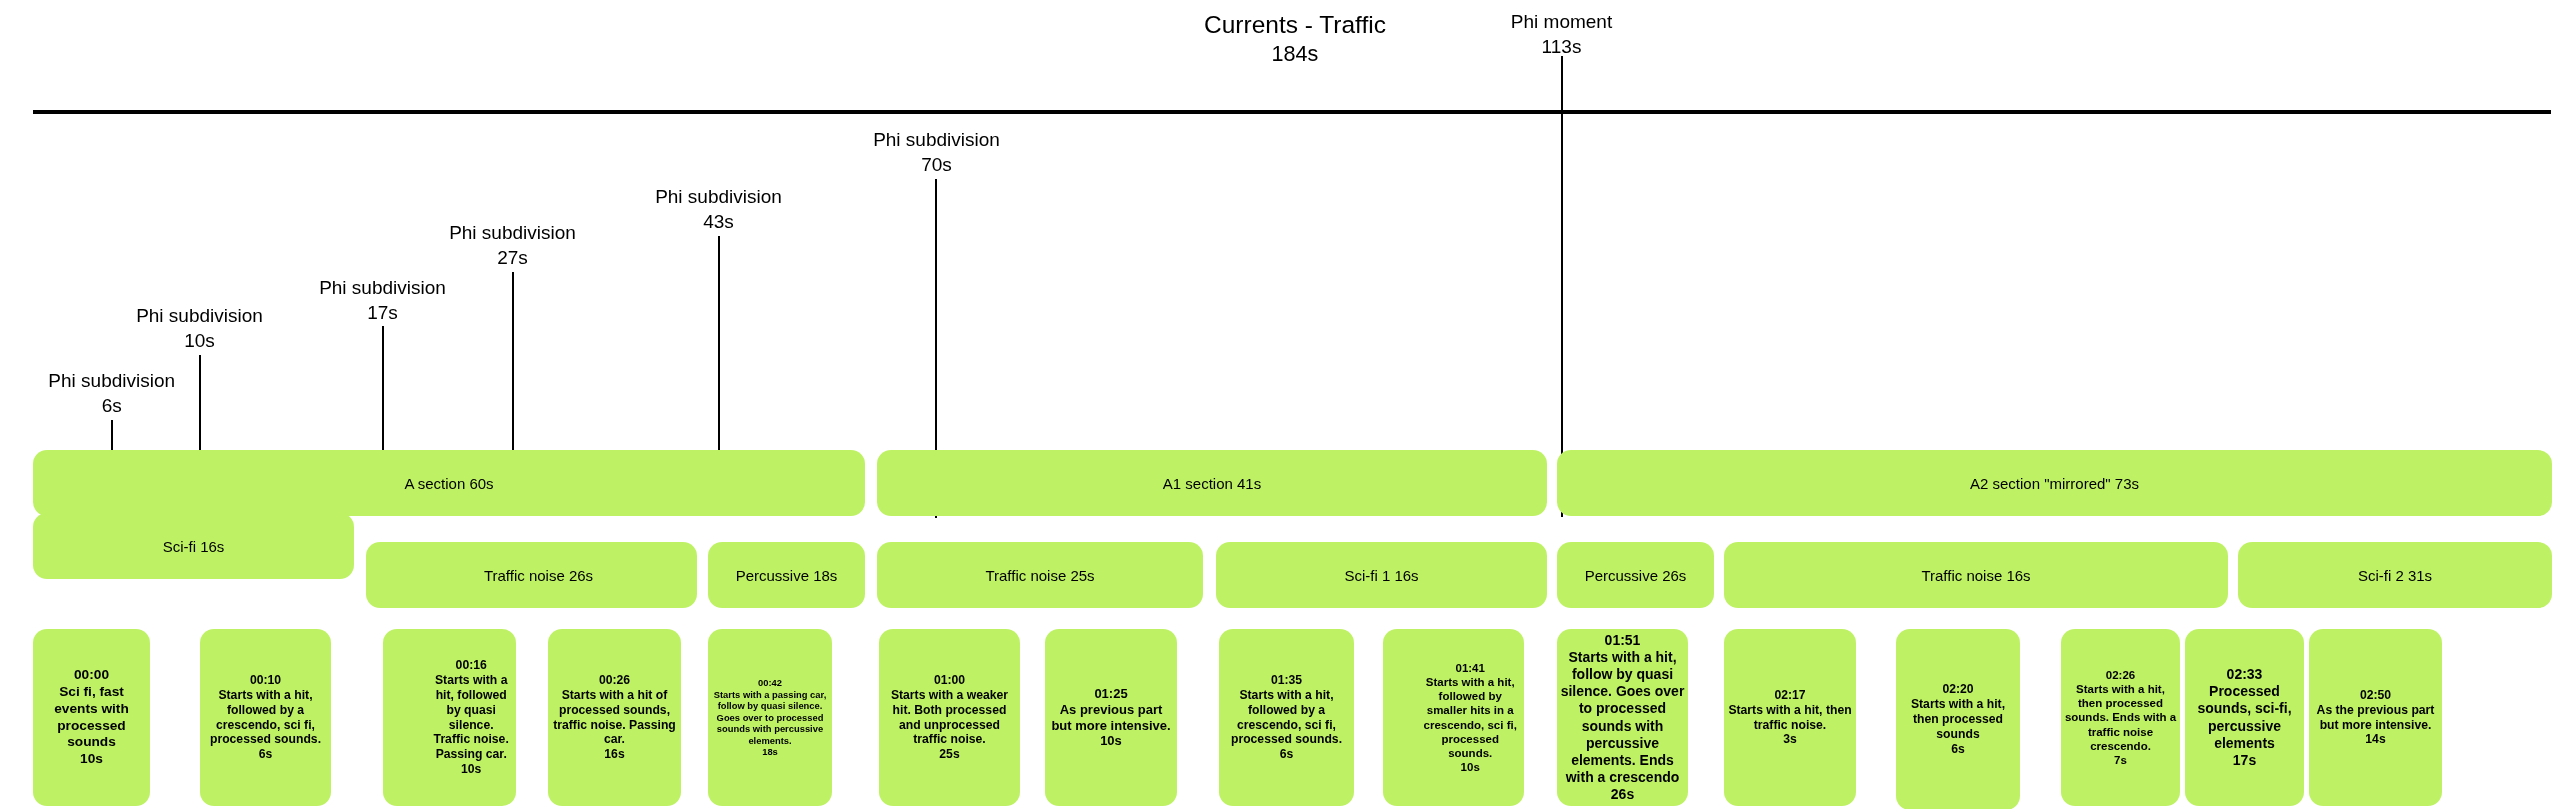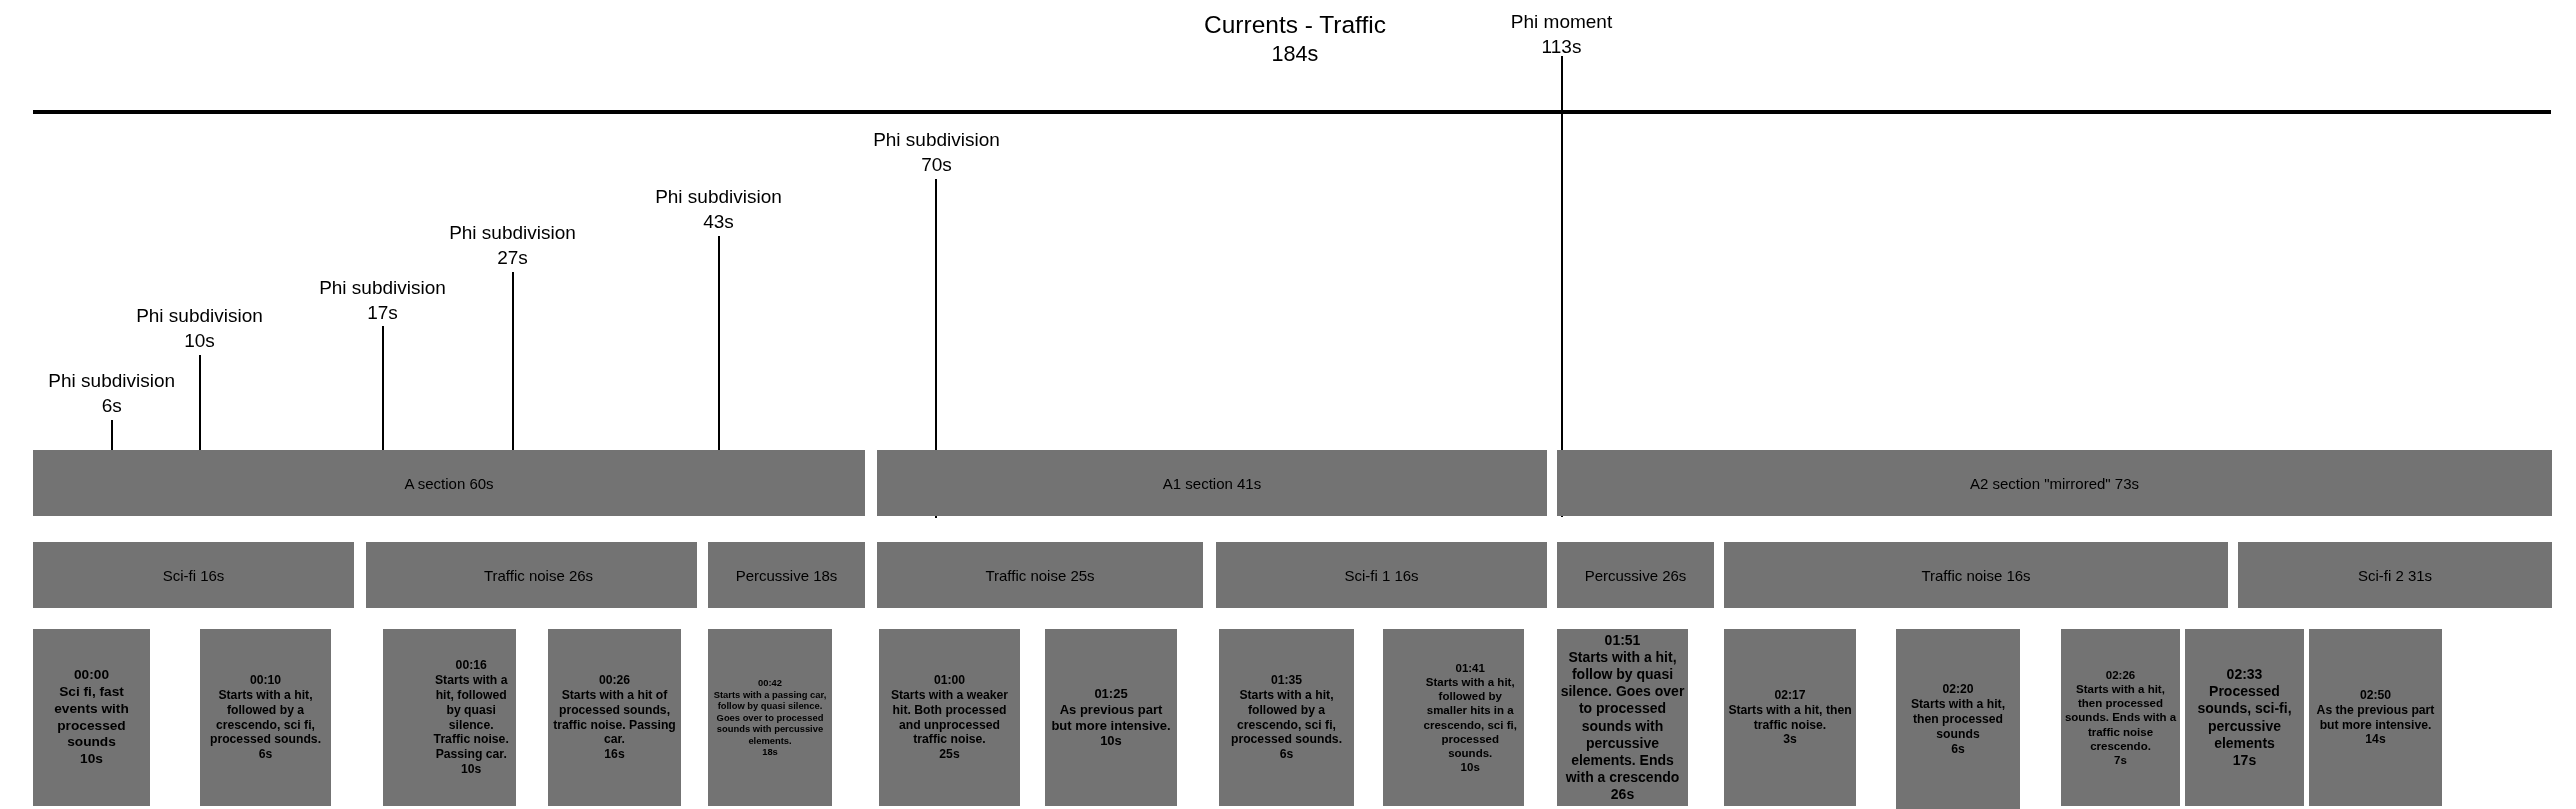--- a/index.html
+++ b/index.html
@@ -54,27 +54,28 @@
     text-align: center;
     font-size: 19px;
     line-height: 1.32;
     color: #000000;
     white-space: nowrap;
   }
 
   
   .block {
     position: absolute;
-    background: #737373;
+    background: #bef264;
     display: flex;
     align-items: center;
     justify-content: center;
     text-align: center;
     color: #000000;
     box-sizing: border-box;
+    border-radius: 14px;
   }
   .section-block {
     font-size: 15px;
     font-weight: 400;
   }
   .track-block {
     font-size: 15px;
     font-weight: 400;
   }
   .card-block {
@@ -145,21 +146,21 @@
   <div class="block section-block" style="left:33px; top:450px; width:832px; height:66px;">
     <span>A section 60s</span>
   </div>
   <div class="block section-block" style="left:877px; top:450px; width:670px; height:66px;">
     <span>A1 section 41s</span>
   </div>
   <div class="block section-block" style="left:1557px; top:450px; width:995px; height:66px;">
     <span>A2 section "mirrored" 73s</span>
   </div>
 
-  <div class="block track-block" style="left:33px; top:542px; width:321px; height:66px;">
+  <div class="block track-block" style="left:33px; top:513px; width:321px; height:66px;">
     <span>Sci-fi 16s</span>
   </div>
   <div class="block track-block" style="left:366px; top:542px; width:331px; height:66px;padding-left:14px;">
     <span>Traffic noise 26s</span>
   </div>
   <div class="block track-block" style="left:708px; top:542px; width:157px; height:66px;">
     <span>Percussive 18s</span>
   </div>
   <div class="block track-block" style="left:877px; top:542px; width:326px; height:66px;">
     <span>Traffic noise 25s</span>

